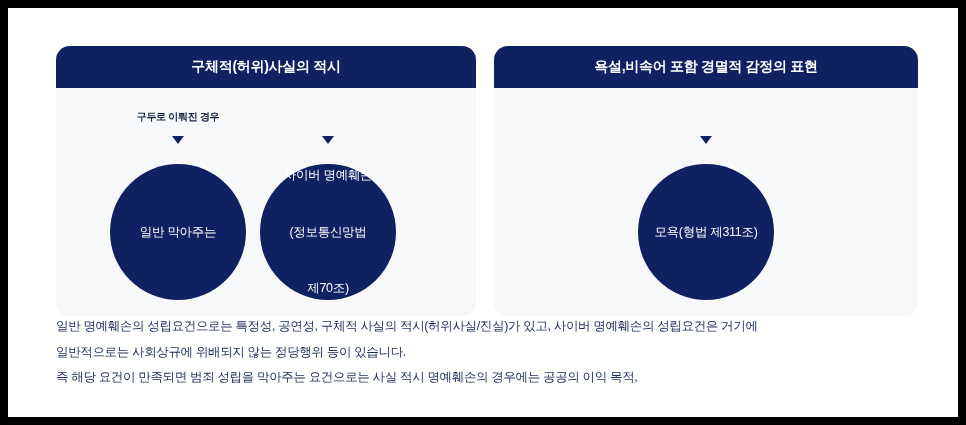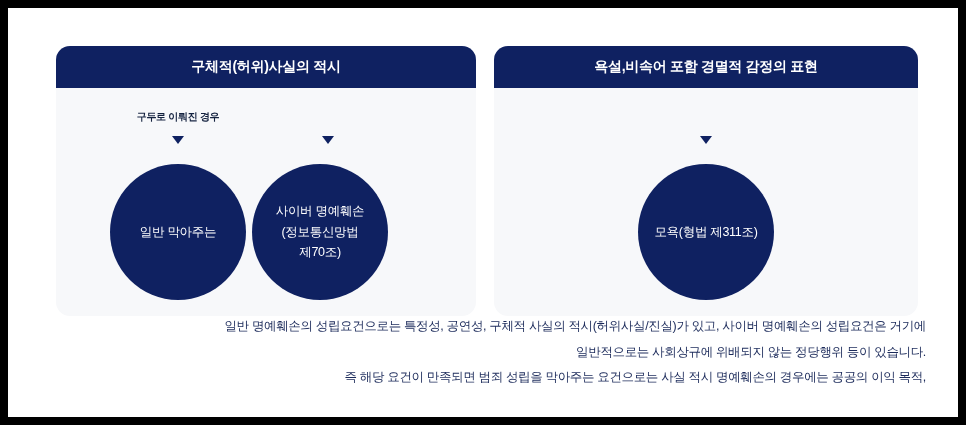--- a/index.html
+++ b/index.html
@@ -87,41 +87,41 @@
     justify-content: center;
     text-align: center;
     font-size: 12.5px;
     line-height: 1.65;
     letter-spacing: -0.3px;
     transform: translateX(-50%);
   }
 
   
   .c1 { width: 136px; height: 136px; left: 122px; top: 76px; }
-  .c2 { width: 136px; height: 136px; left: 264px; top: 76px; }
+  .c2 { width: 136px; height: 136px; left: 272px; top: 76px; gap: 36px; }
   .lbl1 { left: 122px; top: 22px; }
   .lbl2 { left: 272px; top: 22px; }
   .arr1 { left: 122px; top: 48px; }
   .arr2 { left: 272px; top: 48px; }
 
   
   .c3 { width: 136px; height: 136px; left: 212px; top: 76px; }
   .arr3 { left: 212px; top: 48px; }
 
   .note {
     position: absolute;
     left: 48px;
     top: 306px;
     width: 870px;
     font-size: 12.5px;
     color: #1b2a5a;
     line-height: 2.05;
     letter-spacing: -0.35px;
   }
-  .note p { margin: 0; text-align: right; }
+  .note p { margin: 0; }
 </style>
 </head>
 <body>
 
 <div class="page">
 
   <div class="panels">
 
     <div class="panel left">
       <div class="panel-header">구체적(허위)사실의 적시</div>

